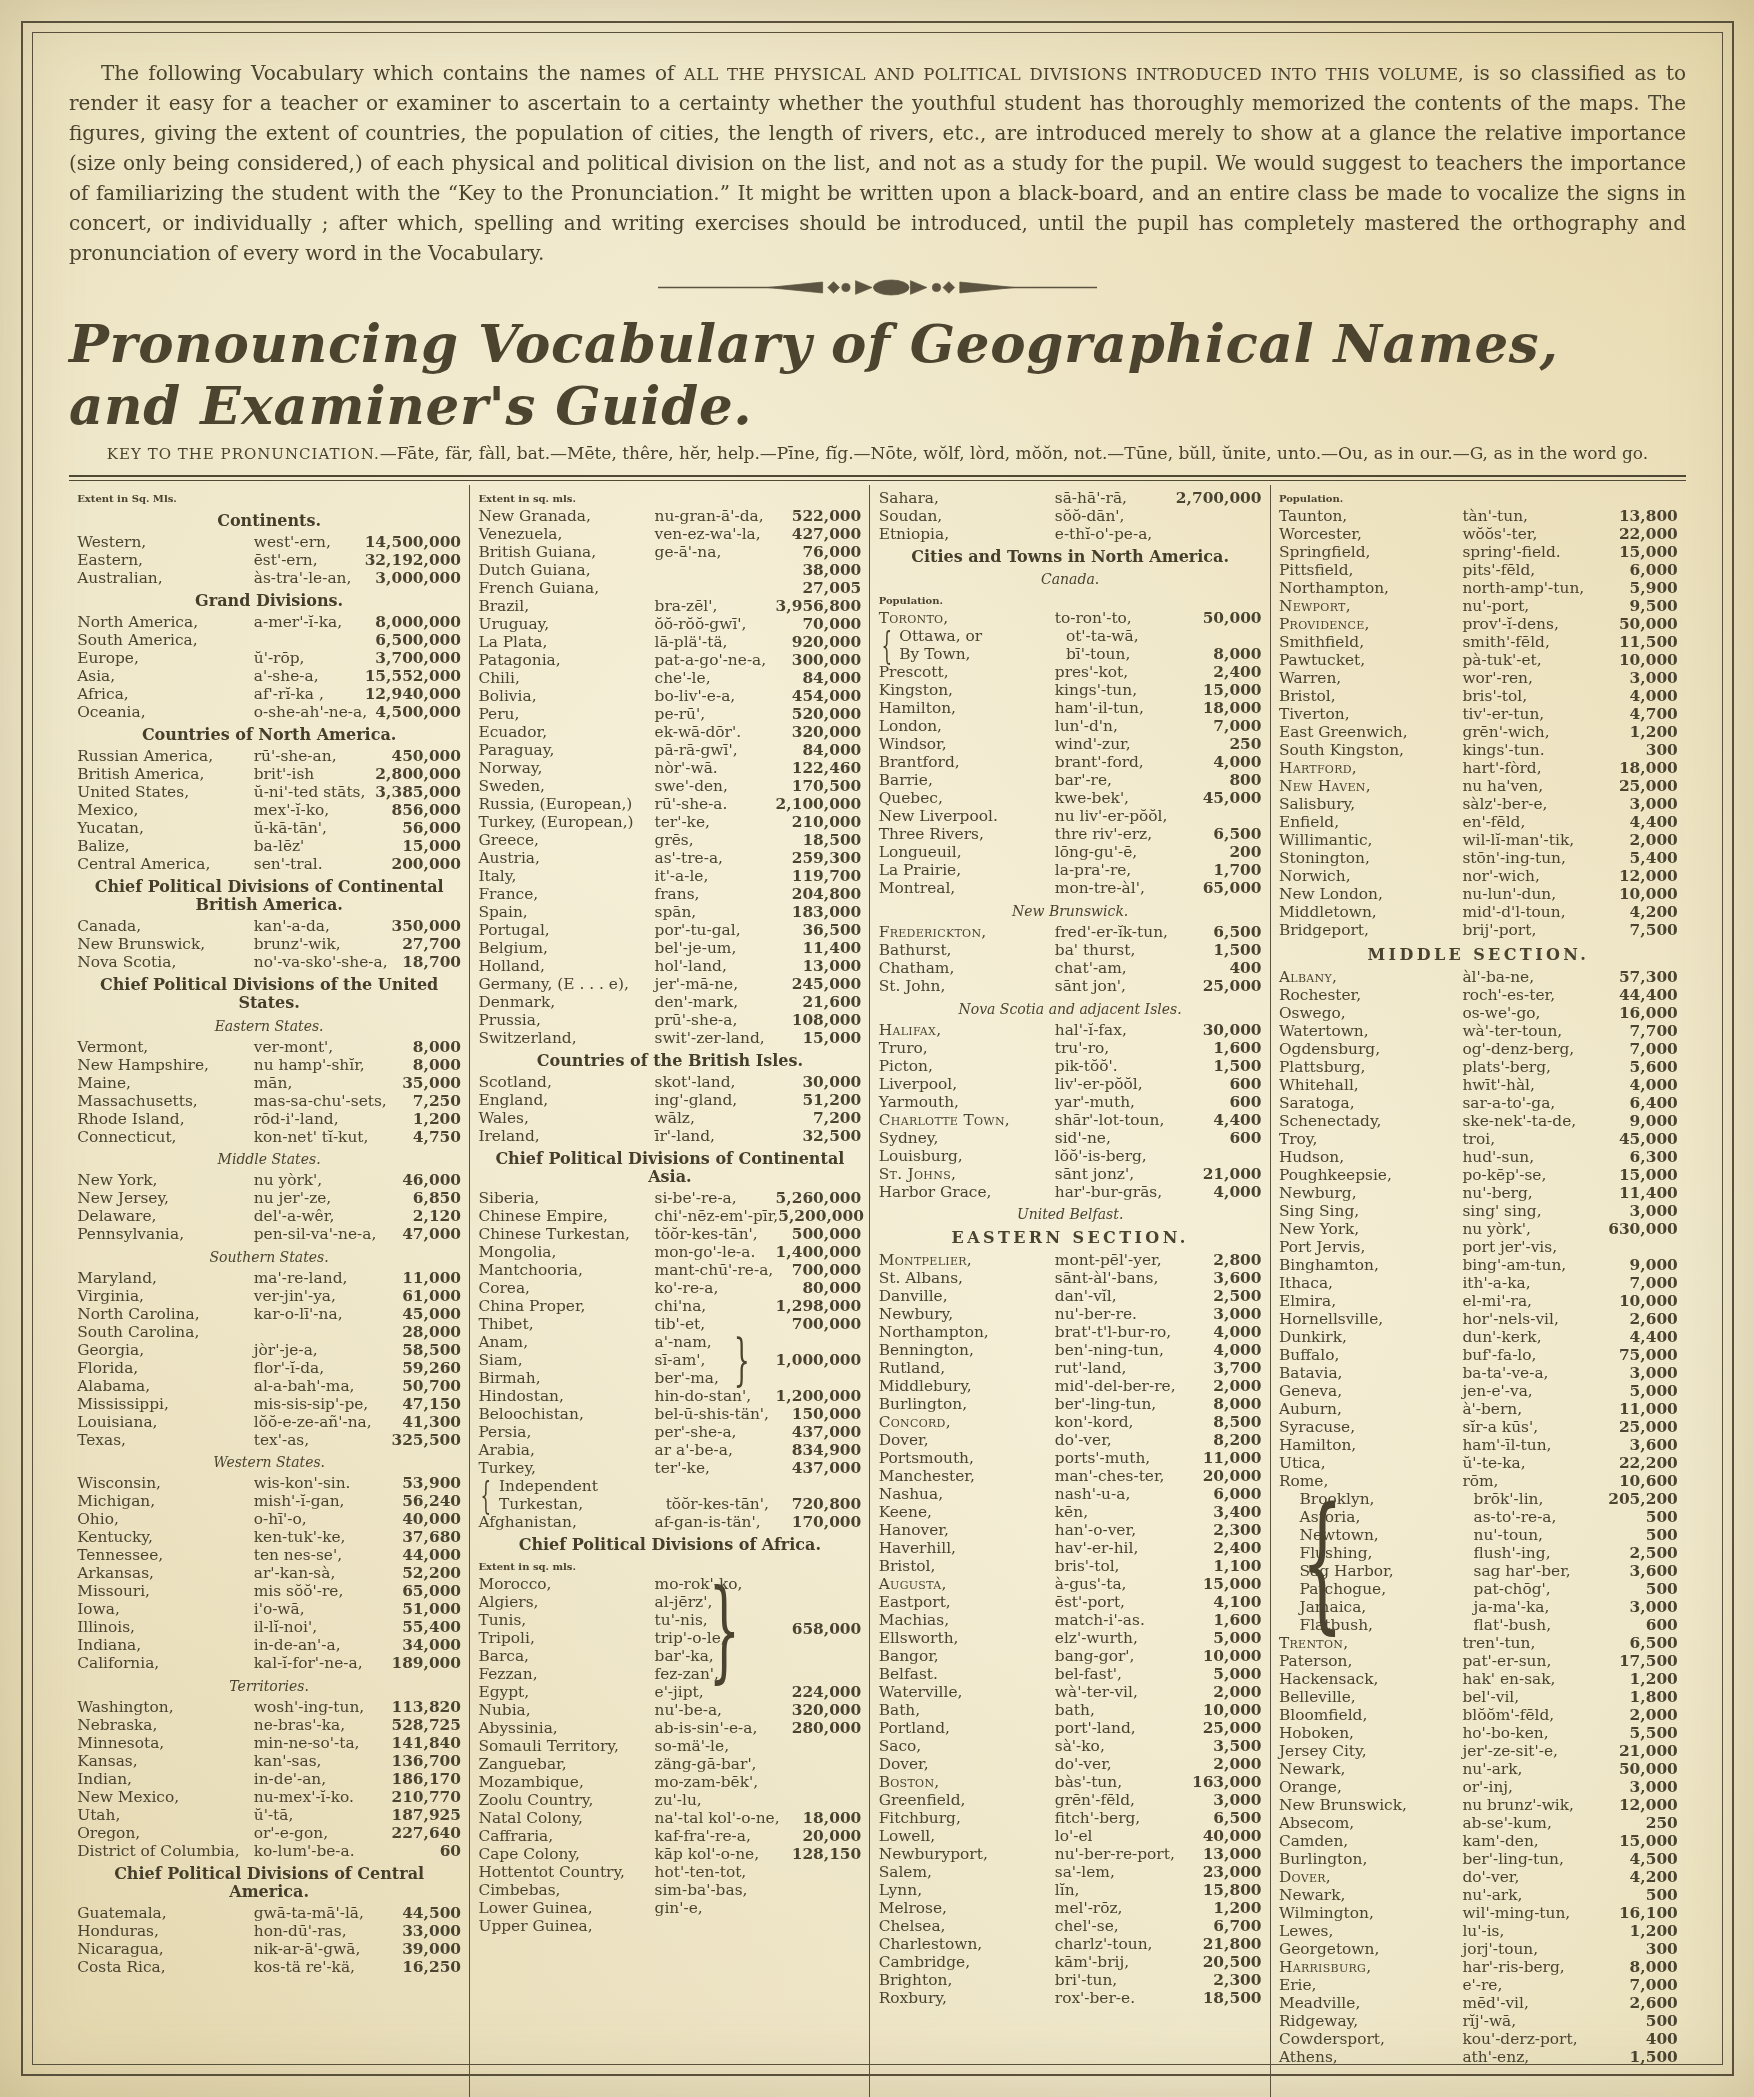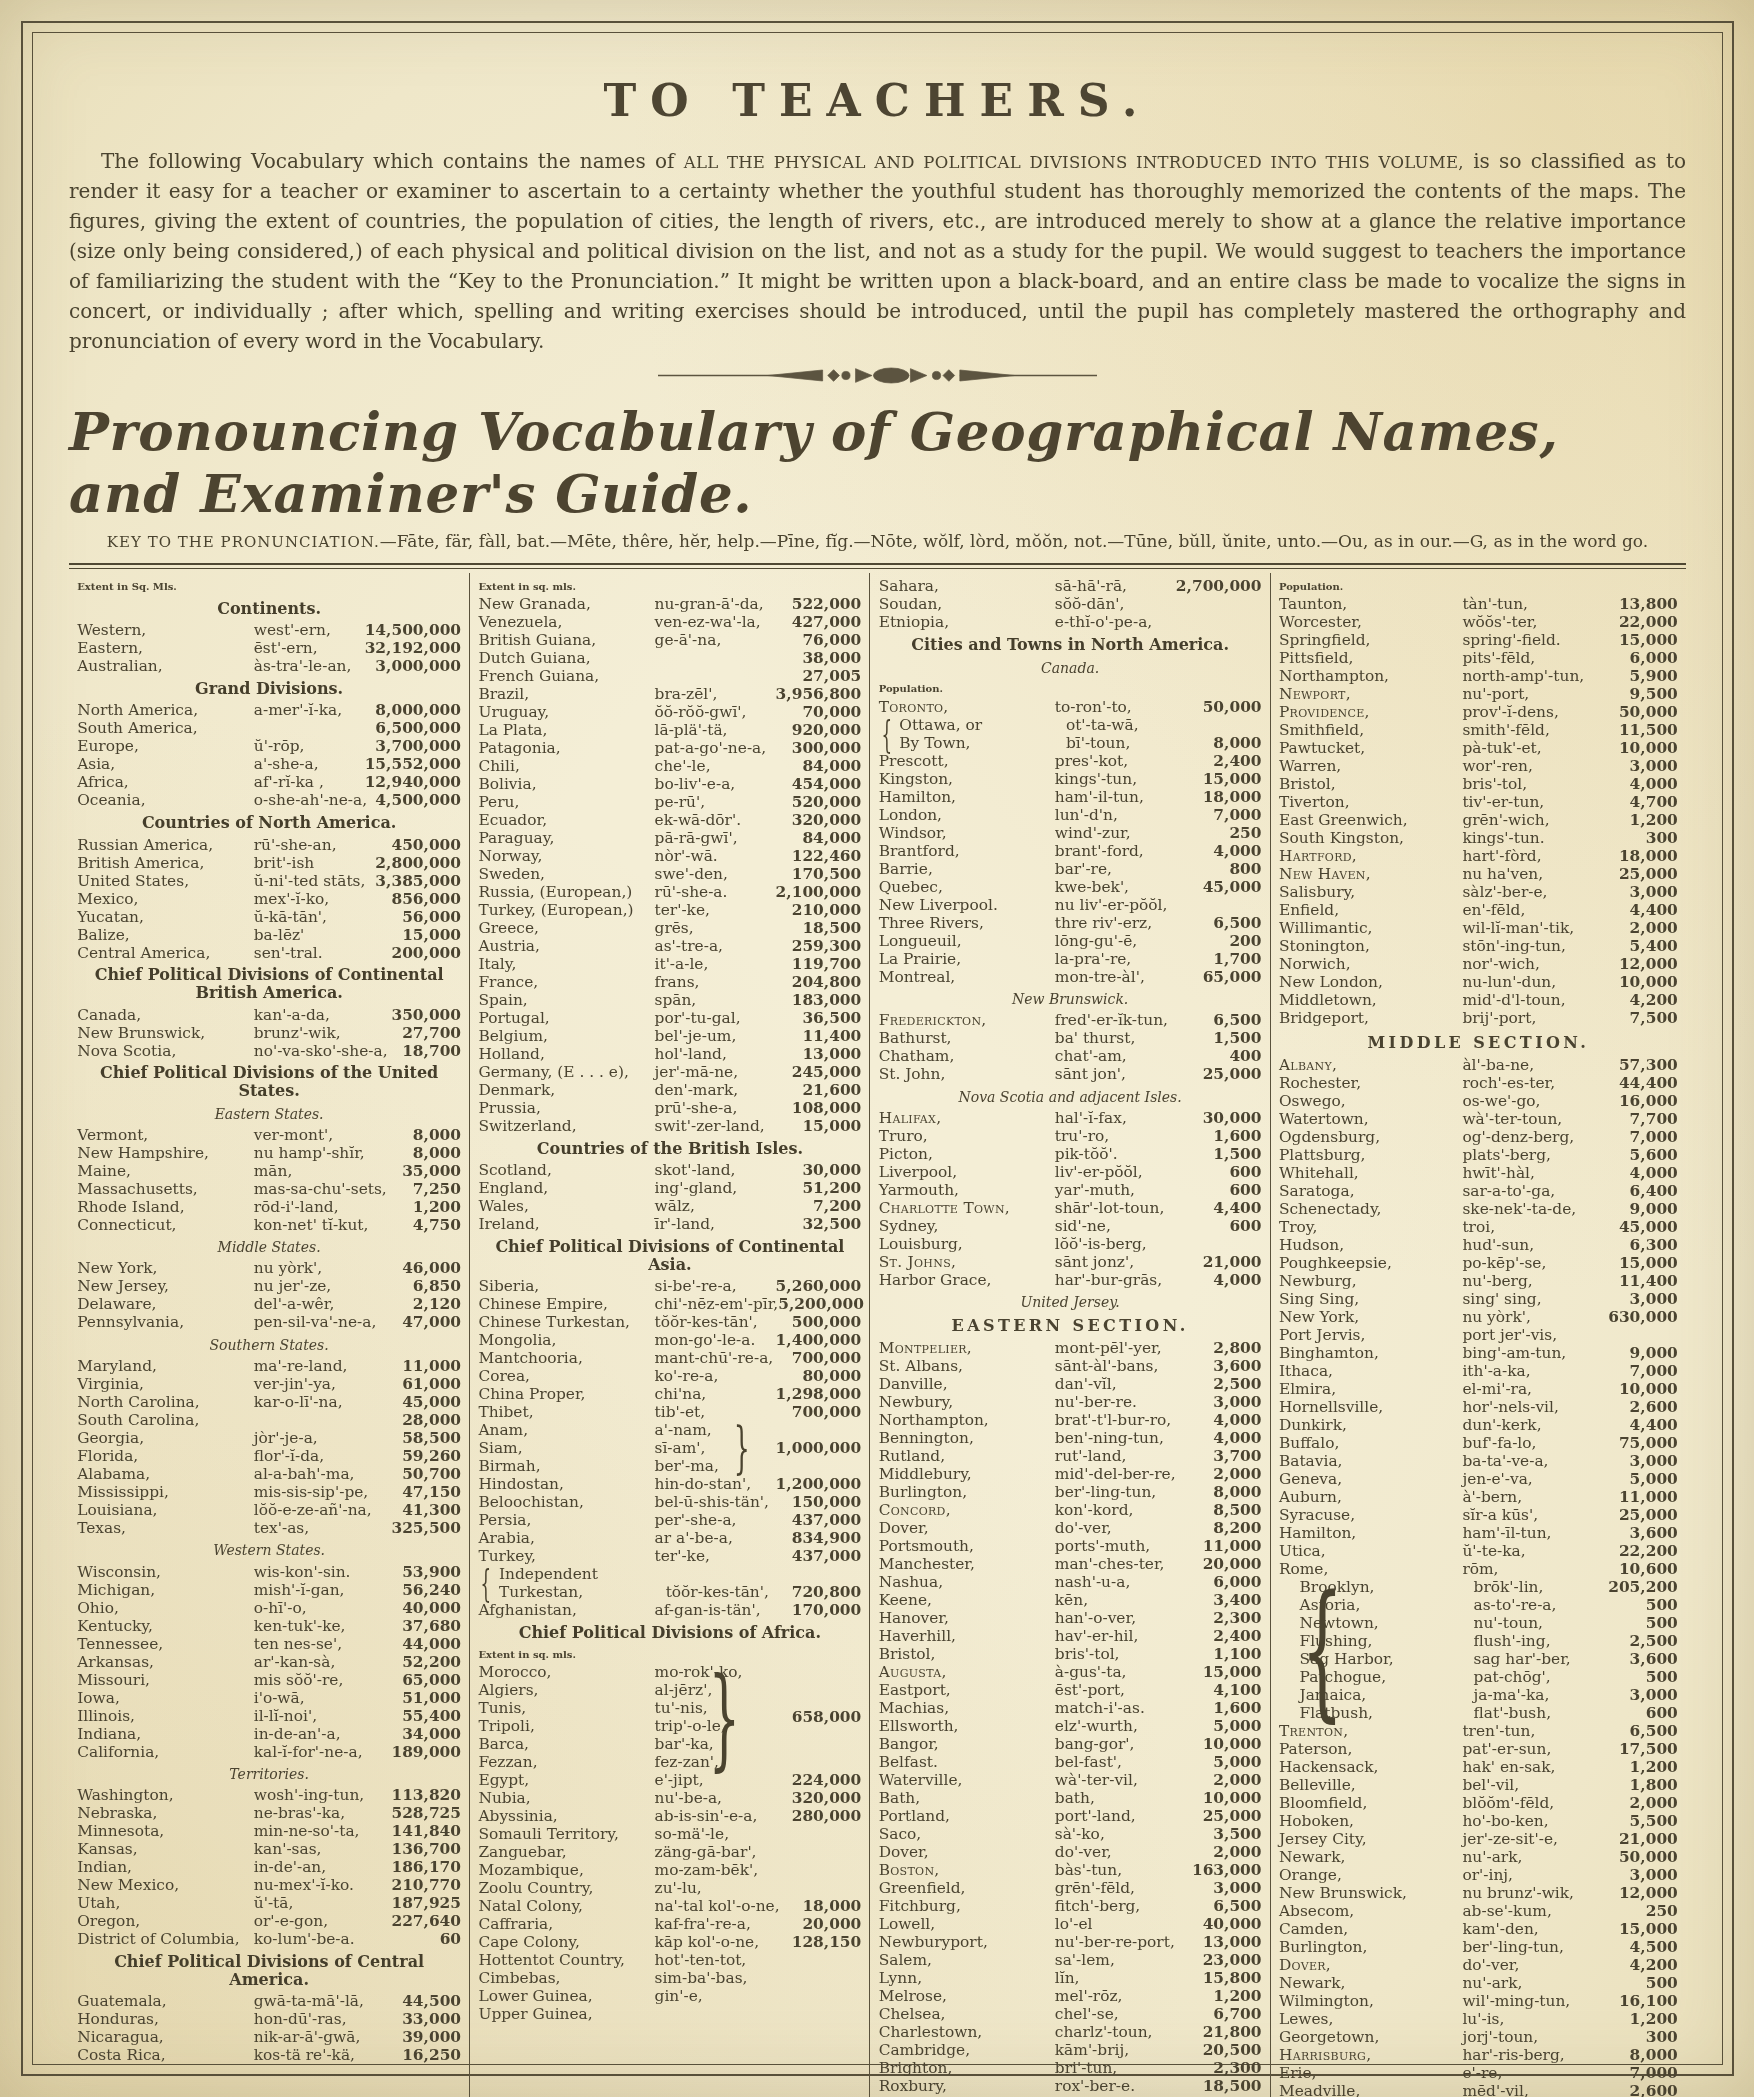--- a/index.html
+++ b/index.html
@@ -68,21 +68,20 @@
   }
 </style>
 </head>
 <body>
 
 <div class="page">
   <div class="frame-outer"></div>
   <div class="frame-inner"></div>
   <div class="content">
 
-    <div class="title">TO TEACHERS.</div>
 
     <div class="intro"><span>The following Vocabulary which contains the names of </span><span class="sc">ALL THE PHYSICAL AND POLITICAL DIVISIONS INTRODUCED INTO THIS VOLUME,</span><span> is so classified as to render it easy for a teacher or examiner to ascertain to a certainty whether the youthful student has thoroughly memorized the contents of the maps.  The figures, giving the extent of countries, the population of cities, the length of rivers, etc., are introduced merely to show at a glance the relative importance (size only being considered,) of each physical and political division on the list, and not as a study for the pupil.  We would suggest to teachers the importance of familiarizing the student with the “Key to the Pronunciation.”  It might be written upon a black-board, and an entire class be made to vocalize the signs in concert, or individually ; after which, spelling and writing exercises should be introduced, until the pupil has completely mastered the orthography and pronunciation of every word in the Vocabulary.</span></div>
 
     <svg class="ornament" width="439" height="25" viewBox="0 0 640 36">
       <g fill="#5c5440" stroke="#5c5440">
         <line x1="0" y1="18" x2="238" y2="18" stroke-width="2"></line>
         <polygon points="160,18 240,10 240,26"></polygon>
         <rect x="250" y="12" width="12" height="12" transform="rotate(45 256 18)"></rect>
         <circle cx="274" cy="18" r="6"></circle>
         <polygon points="312,18 288,8 288,28"></polygon>
@@ -980,21 +979,21 @@
           <div class="row sc">
             <span class="nm">St. Johns,</span>
             <span class="pr">sānt jonz',</span>
             <span class="vl">21,000</span>
           </div>
           <div class="row">
             <span class="nm">Harbor Grace,</span>
             <span class="pr">har'-bur-grās,</span>
             <span class="vl">4,000</span>
           </div>
-          <div class="isub">United Jersey.</div>
+          <div class="isub">United Belfast.</div>
           <div class="ssub">EASTERN SECTION.</div>
           <div class="row sc">
             <span class="nm">Montpelier,</span>
             <span class="pr">mont-pēl'-yer,</span>
             <span class="vl">2,800</span>
           </div>
           <div class="row">
             <span class="nm">St. Albans,</span>
             <span class="pr">sānt-àl'-bans,</span>
             <span class="vl">3,600</span>

